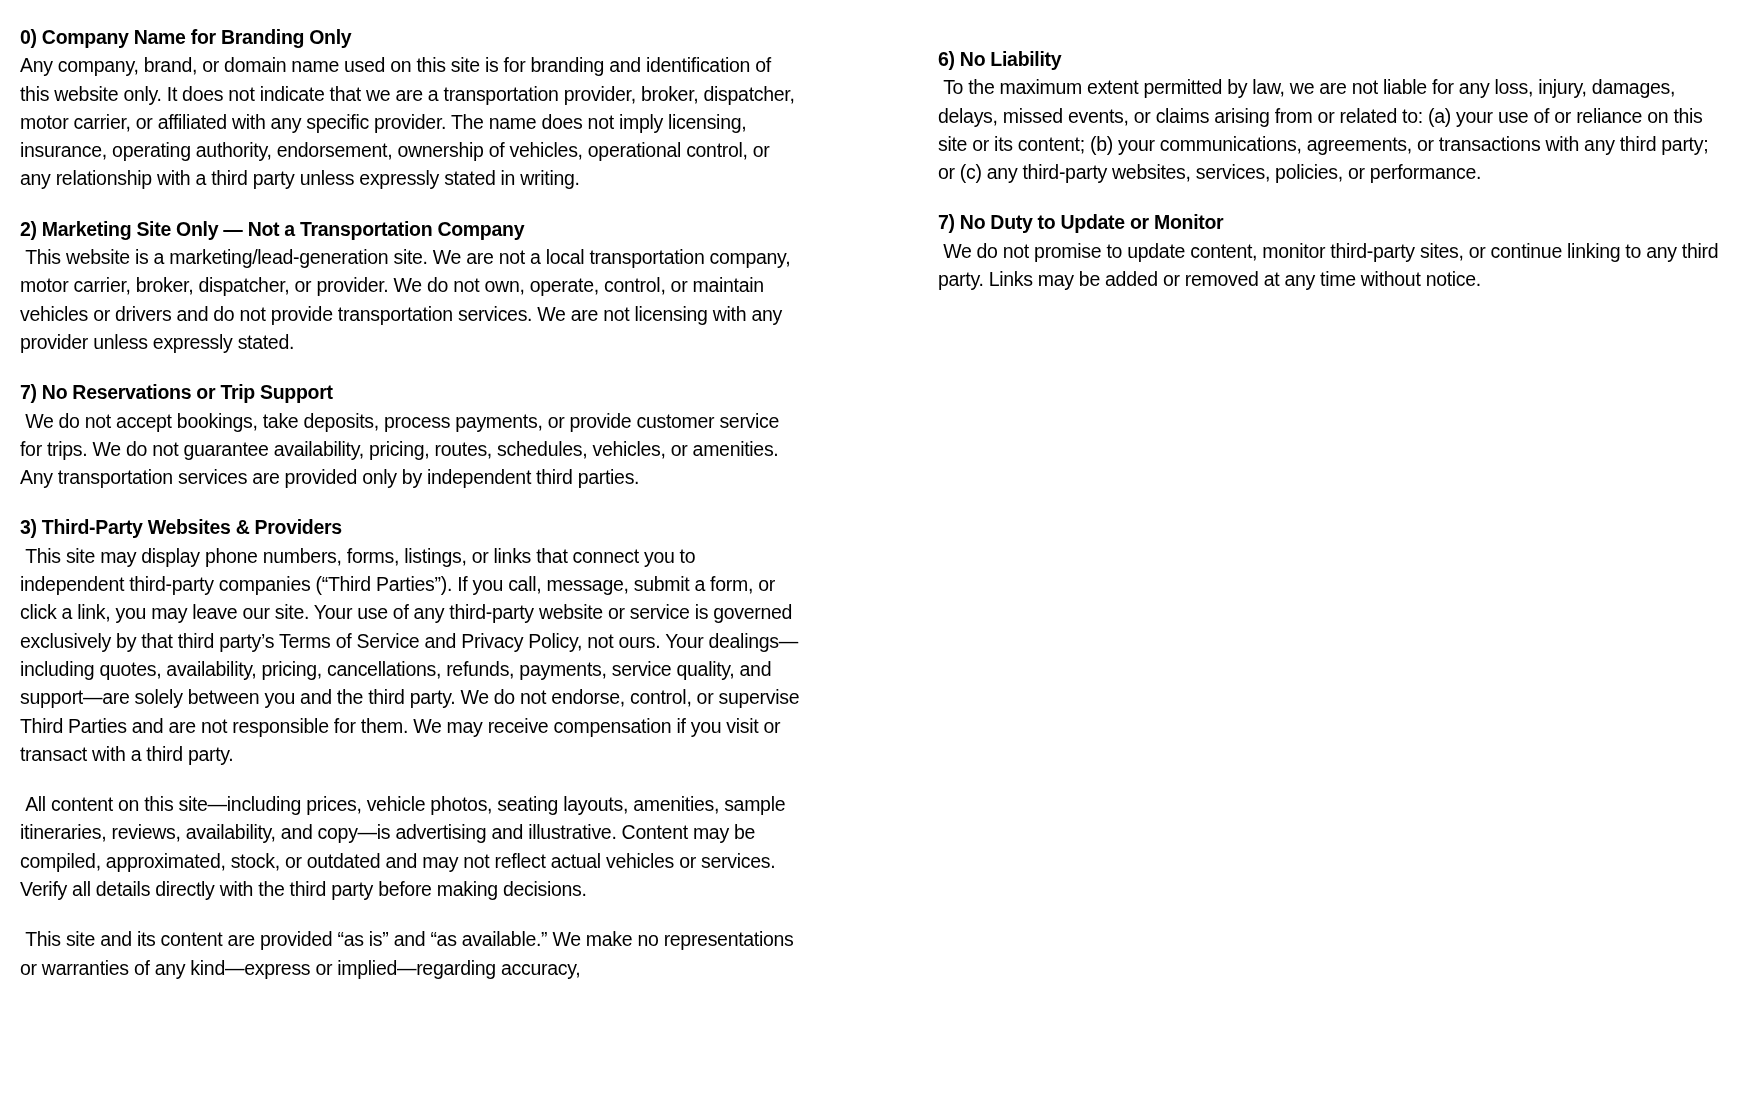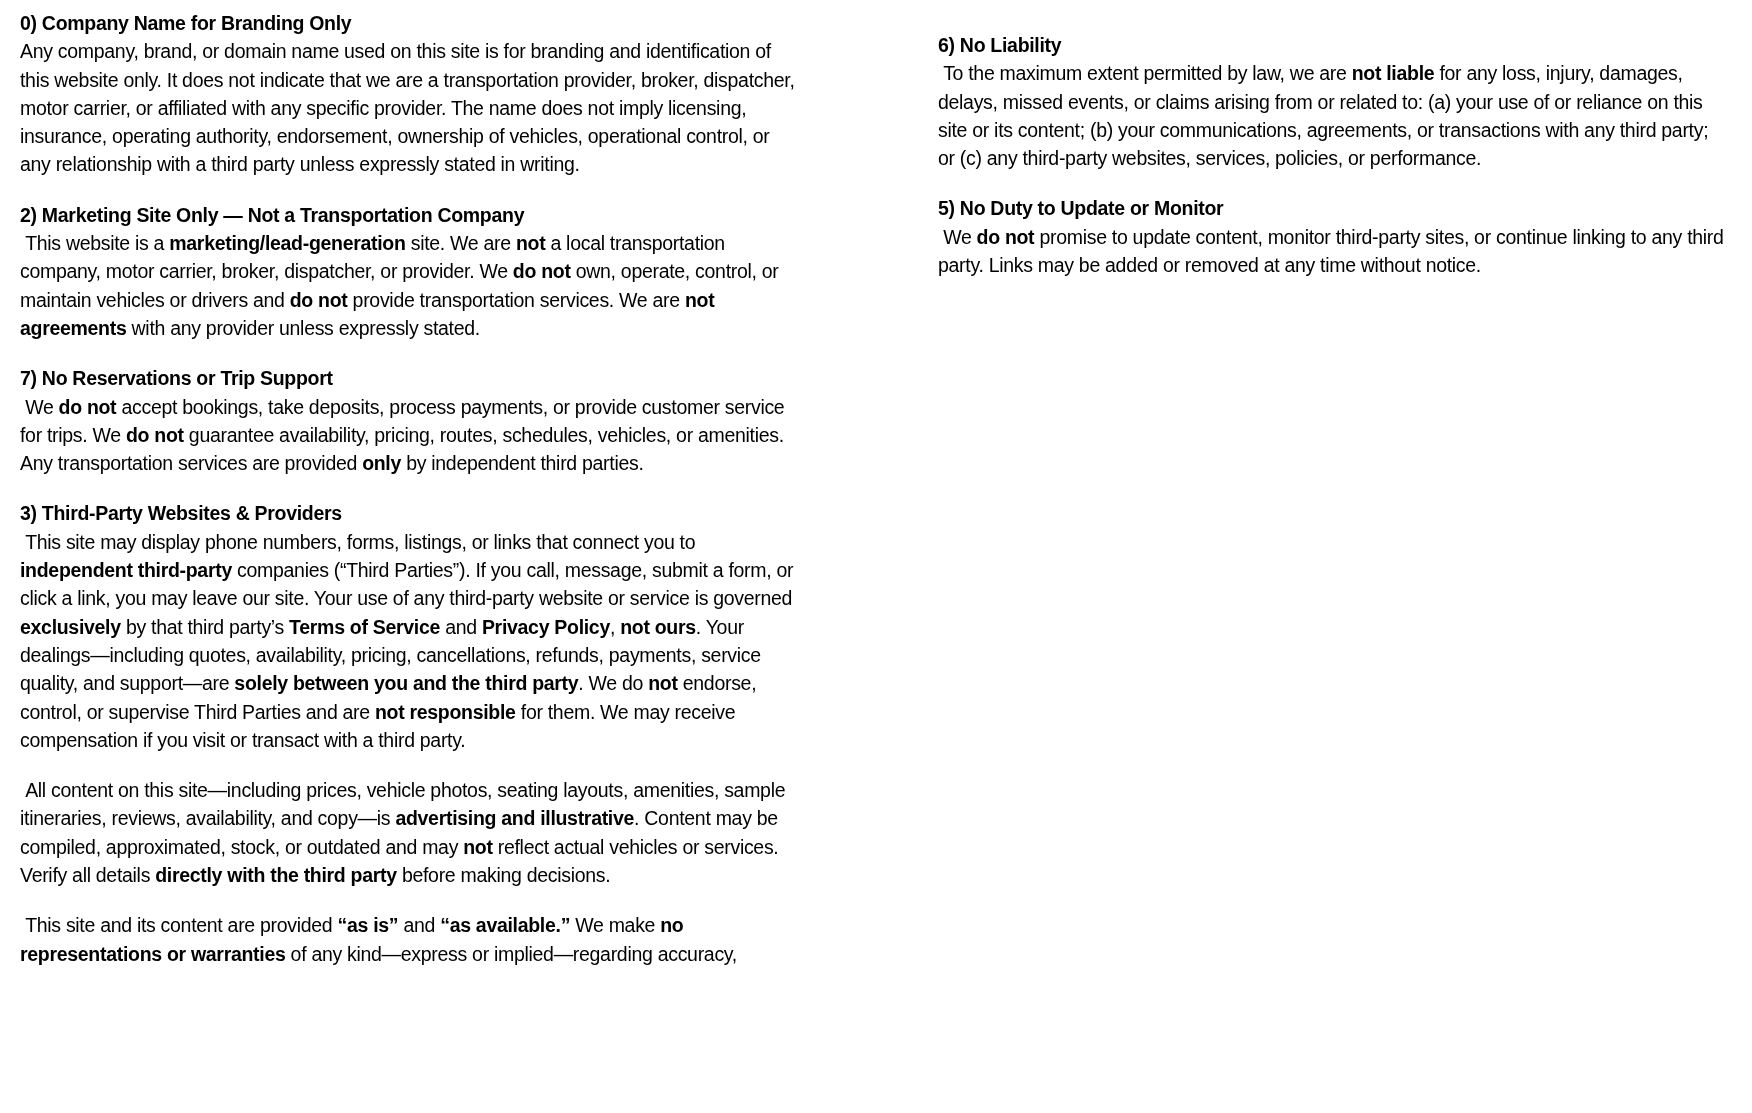--- a/index.html
+++ b/index.html
@@ -14,21 +14,21 @@
     font-family: "Liberation Sans", sans-serif;
     font-size: 19.5px;
     line-height: 28.3px;
     letter-spacing: -0.3px;
     overflow: hidden;
   }
   .page {
     display: flex;
     box-sizing: border-box;
     height: 100%;
-    padding-top: 9px;
+    padding-top: 23px;
   }
   .col {
     flex: none;
   }
   .col-left {
     margin-left: 20px;
     width: 782px;
   }
   .col-right {
     margin-left: 136px;
@@ -41,34 +41,34 @@
   .heading {
     margin: 0;
     font-size: inherit;
     line-height: inherit;
     font-weight: 700;
   }
   .body {
     margin: 0;
     white-space: pre-wrap;
   }
-  b { font-weight: 700; }
+  b { font-weight: 400; }
 </style>
 </head>
 <body>
 
 <div class="page">
   <div class="col col-left" id="col-left">
       <section class="section">
         <h2 class="heading">0) Company Name for Branding Only</h2>
         <p class="body">Any company, brand, or domain name used on this site is for branding and identification of this website only. It does not indicate that we are a transportation provider, broker, dispatcher, motor carrier, or affiliated with any specific provider. The name does not imply licensing, insurance, operating authority, endorsement, ownership of vehicles, operational control, or any relationship with a third party unless expressly stated in writing.</p>
       </section>
       <section class="section">
         <h2 class="heading">2) Marketing Site Only — Not a Transportation Company</h2>
-        <p class="body"> This website is a <b>marketing/lead-generation</b> site. We are <b>not</b> a local transportation company, motor carrier, broker, dispatcher, or provider. We <b>do not</b> own, operate, control, or maintain vehicles or drivers and <b>do not</b> provide transportation services. We are <b>not agreements</b> with any provider unless expressly stated.</p>
+        <p class="body"> This website is a <b>marketing/lead-generation</b> site. We are <b>not</b> a local transportation company, motor carrier, broker, dispatcher, or provider. We <b>do not</b> own, operate, control, or maintain vehicles or drivers and <b>do not</b> provide transportation services. We are <b>not licensing</b> with any provider unless expressly stated.</p>
       </section>
       <section class="section">
         <h2 class="heading">7) No Reservations or Trip Support</h2>
         <p class="body"> We <b>do not</b> accept bookings, take deposits, process payments, or provide customer service for trips. We <b>do not</b> guarantee availability, pricing, routes, schedules, vehicles, or amenities. Any transportation services are provided <b>only</b> by independent third parties.</p>
       </section>
       <section class="section">
         <h2 class="heading">3) Third-Party Websites &amp; Providers</h2>
         <p class="body"> This site may display phone numbers, forms, listings, or links that connect you to <b>independent third-party</b> companies (“Third Parties”). If you call, message, submit a form, or click a link, you may leave our site. Your use of any third-party website or service is governed <b>exclusively</b> by that third party’s <b>Terms of Service</b> and <b>Privacy Policy</b>, <b>not ours</b>. Your dealings—including quotes, availability, pricing, cancellations, refunds, payments, service quality, and support—are <b>solely between you and the third party</b>. We do <b>not</b> endorse, control, or supervise Third Parties and are <b>not responsible</b> for them. We may receive compensation if you visit or transact with a third party.</p>
       </section>
       <section class="section">
@@ -77,17 +77,17 @@
       <section class="section">
         <p class="body"> This site and its content are provided <b>“as is”</b> and <b>“as available.”</b> We make <b>no representations or warranties</b> of any kind—express or implied—regarding accuracy,</p>
       </section>
     </div>
   <div class="col col-right" id="col-right">
       <section class="section">
         <h2 class="heading">6) No Liability</h2>
         <p class="body"> To the maximum extent permitted by law, we are <b>not liable</b> for any loss, injury, damages, delays, missed events, or claims arising from or related to: (a) your use of or reliance on this site or its content; (b) your communications, agreements, or transactions with any third party; or (c) any third-party websites, services, policies, or performance.</p>
       </section>
       <section class="section">
-        <h2 class="heading">5) No Duty to Update or Monitor</h2>
+        <h2 class="heading">7) No Duty to Update or Monitor</h2>
         <p class="body"> We <b>do not</b> promise to update content, monitor third-party sites, or continue linking to any third party. Links may be added or removed at any time without notice.</p>
       </section>
     </div>
 </div>
 
 </body></html>

